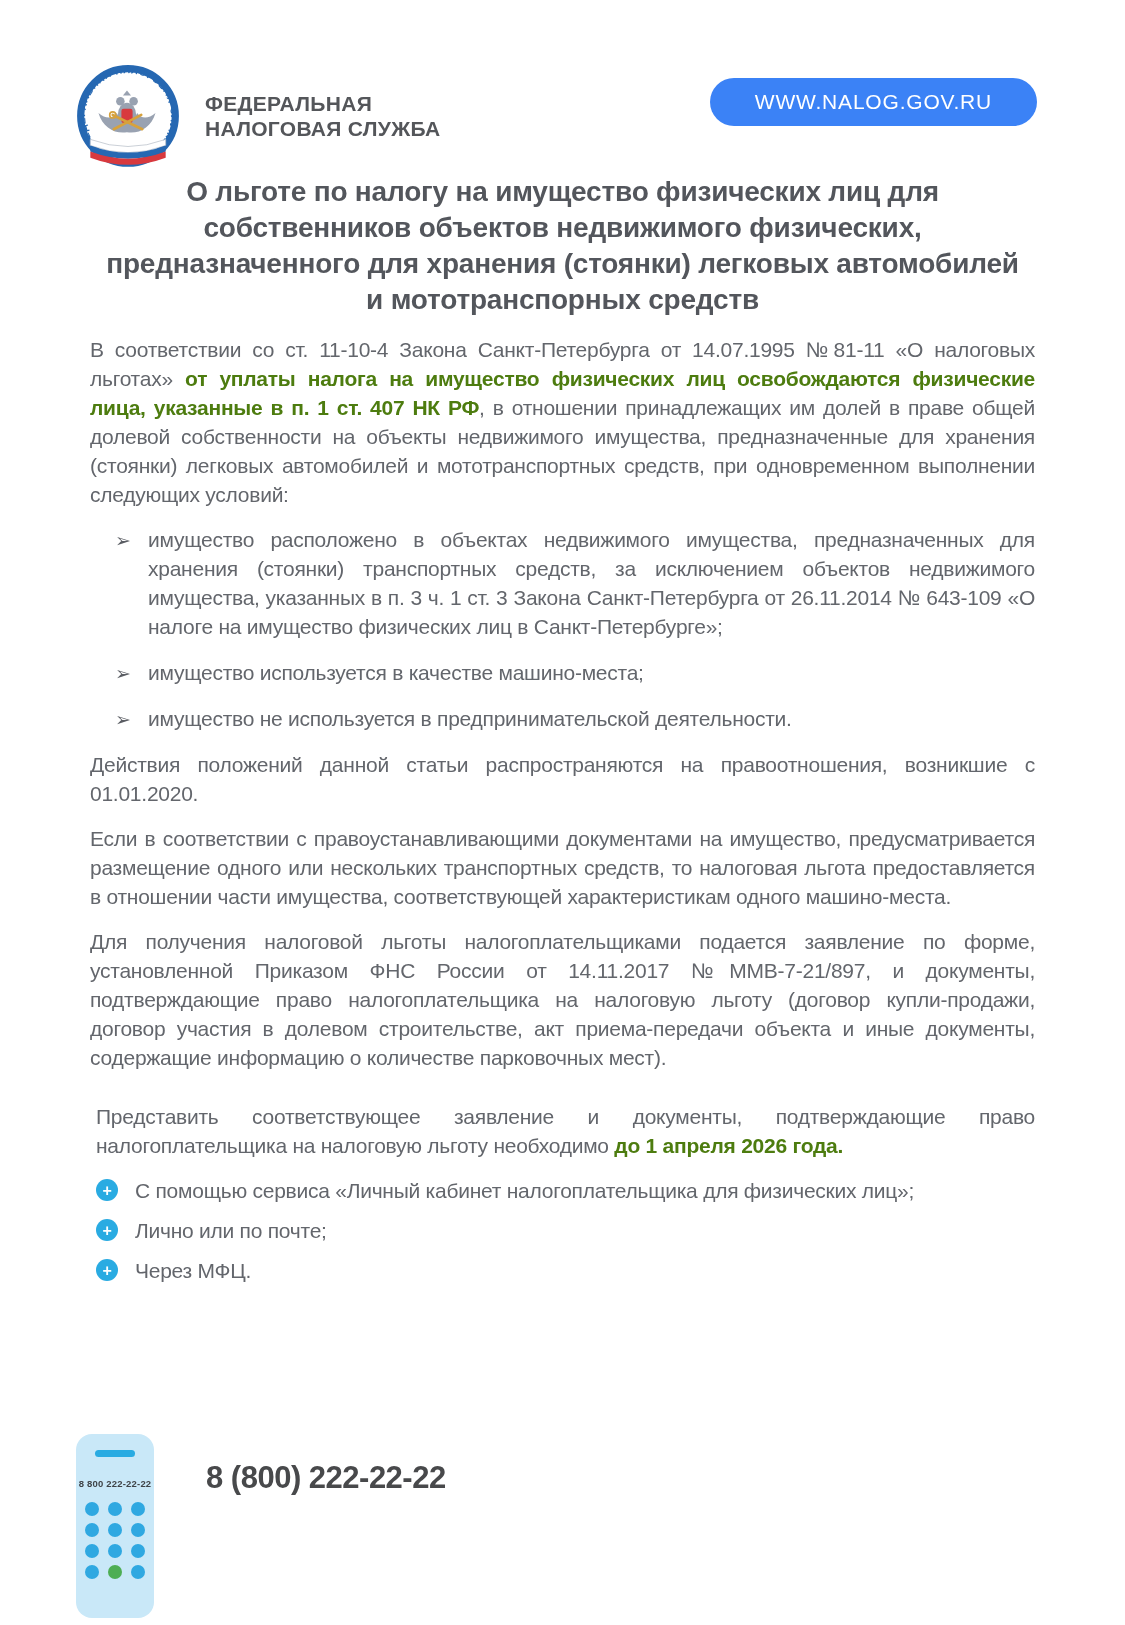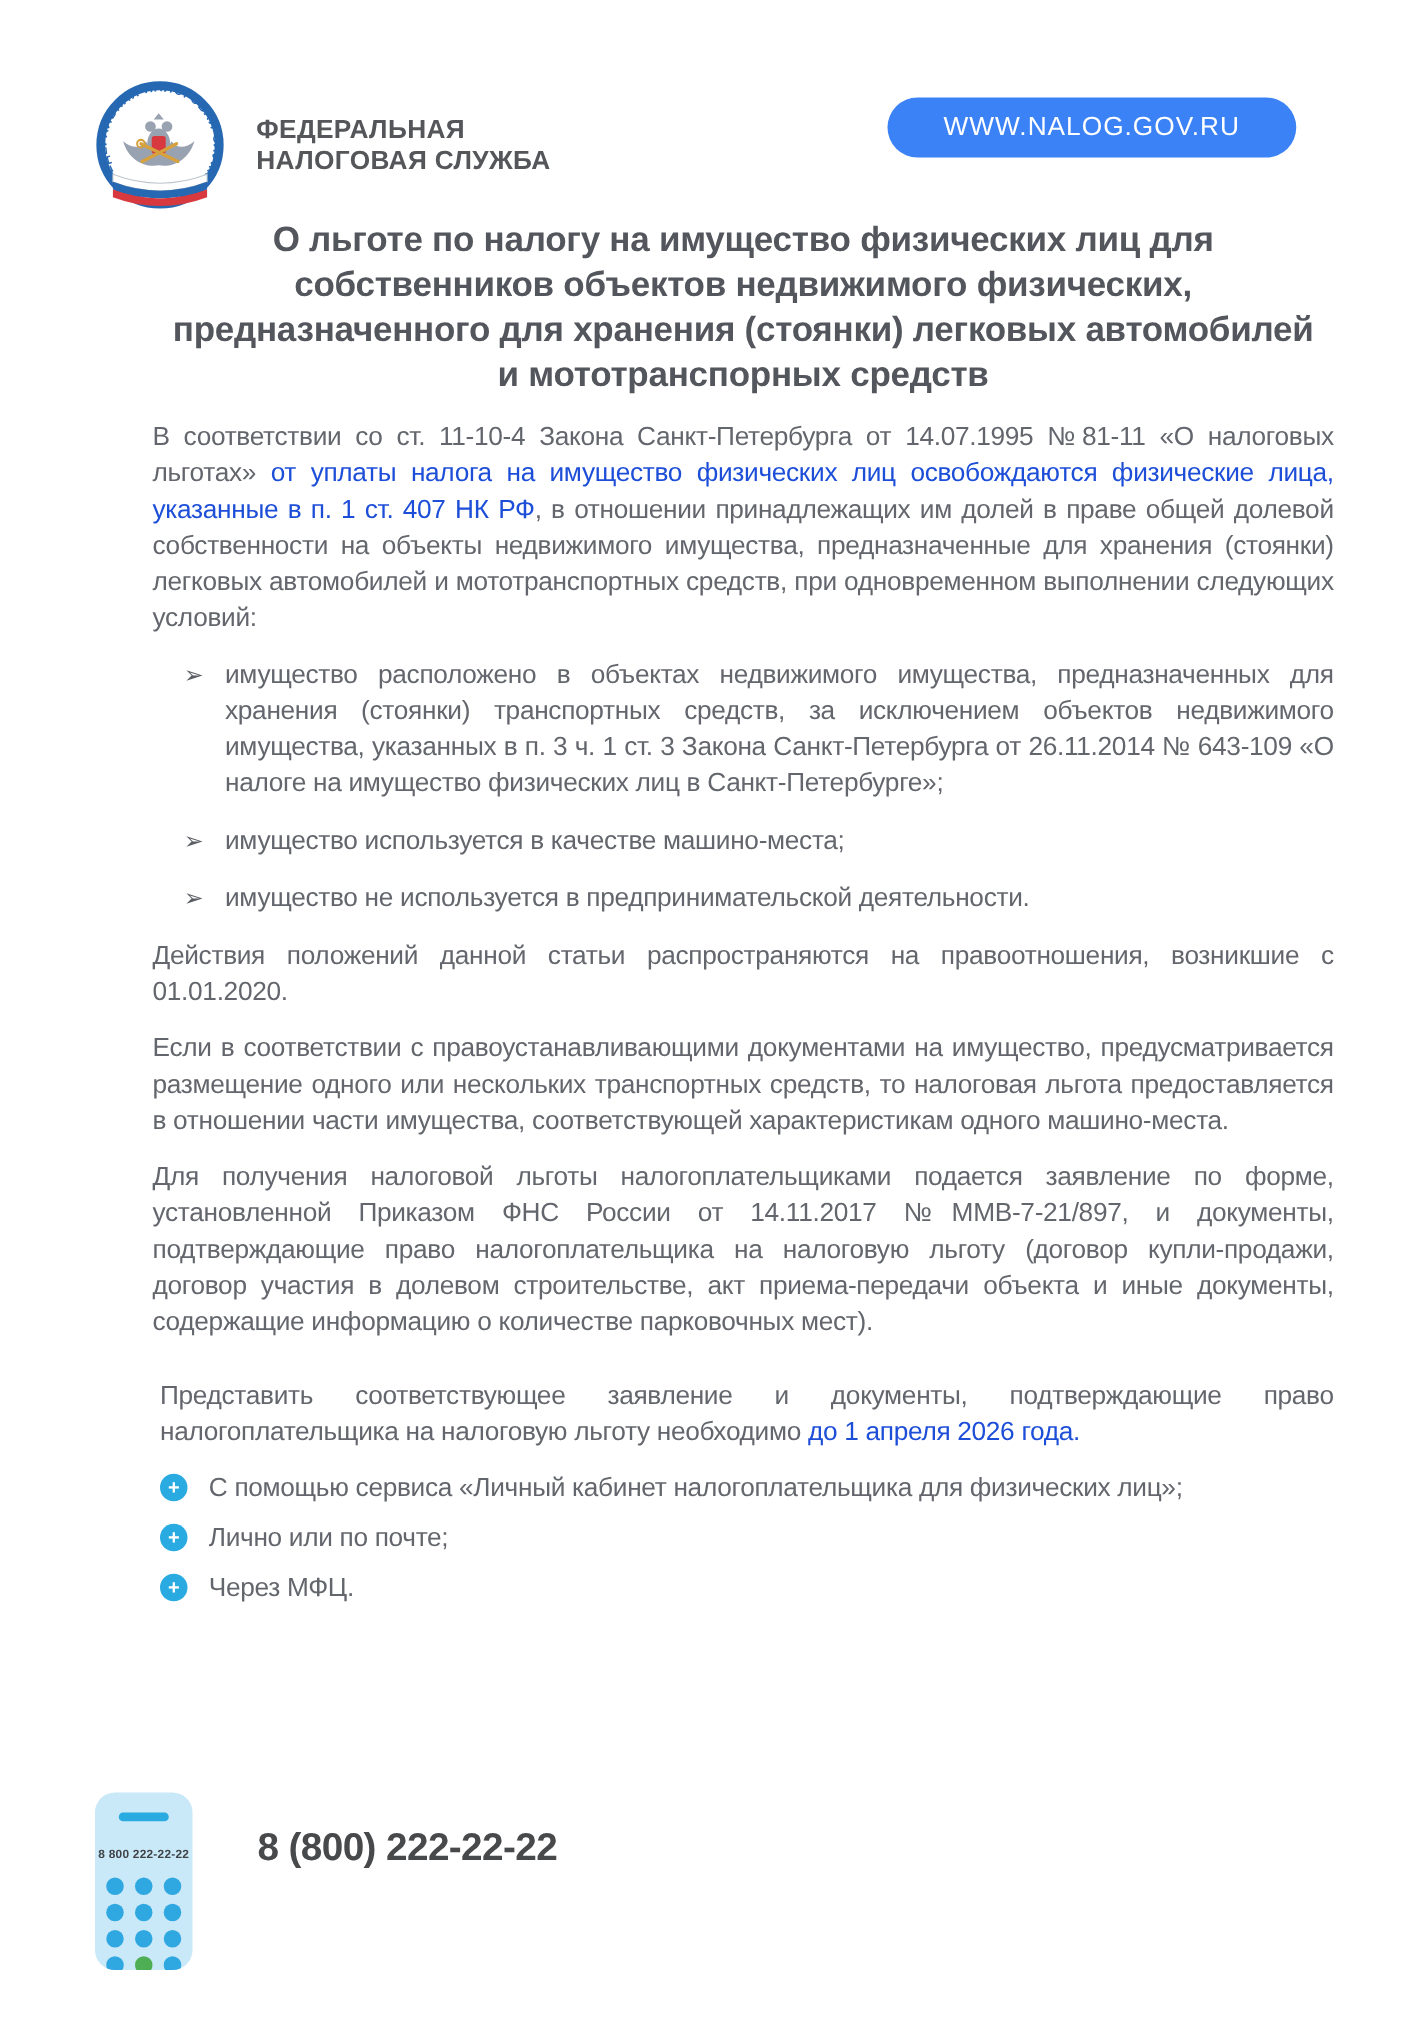--- a/index.html
+++ b/index.html
@@ -16,30 +16,30 @@
     font-size:21px; line-height:25px; font-weight:700;
     color:#54565A; letter-spacing:0.3px;
   }
   .site-btn {
     position:absolute; right:88px; top:78px; height:48px;
     padding:0 45px; border-radius:25px; background:#3b82f6;
     display:flex; align-items:center; justify-content:center;
     color:#ffffff; font-size:21px; letter-spacing:0.8px; cursor:pointer;
   }
   
-  .content { position:absolute; left:90px; top:174px; width:945px;margin-left:32px; }
+  .content { position:absolute; left:90px; top:174px; width:945px; }
   .title {
     text-align:center; font-weight:700; font-size:28px; line-height:36px;
     color:#53565C; letter-spacing:-0.2px; margin-bottom:17px;
   }
   .para {
     font-size:21px; line-height:29px; color:#63666C;
     text-align:justify; letter-spacing:-0.25px; margin-bottom:16px;
   }
-  .para b, .arrow-item b { font-weight:400; color:#1d4ed8; }
+  .para b, .arrow-item b { font-weight:700; color:#4d7c0f; }
   .arrow-list { list-style:none; margin-bottom:6px; }
   .arrow-item {
     position:relative; padding-left:58px; margin-bottom:17px;
     font-size:21px; line-height:29px; color:#63666C;
     text-align:justify; letter-spacing:-0.25px;
   }
   .arrow-marker { position:absolute; left:25px; top:1px; font-size:19px; color:#5A5D63; }
   .deadline { margin-top:30px; padding-left:6px; }
   .submit-intro { margin-top:26px; margin-bottom:14px; text-align:left; }
   .plus-list { padding-left:6px; }
@@ -48,21 +48,21 @@
     font-size:21px; line-height:29px; color:#63666C; letter-spacing:-0.25px;
   }
   .plus-badge {
     flex:none; width:22px; height:22px; margin-top:3px; border-radius:50%;
     background:#29ABE2; color:#ffffff; font-size:16px; font-weight:700;
     display:flex; align-items:center; justify-content:center;
   }
   
   .footer { position:absolute; left:76px; top:1434px; display:flex; gap:52px; }
   .phone-card {
-    width:78px; height:142px; background:#C9E8F8; border-radius:16px;
+    width:78px; height:184px; background:#C9E8F8; border-radius:16px;
     overflow:hidden;
   }
   .speaker { width:40px; height:7px; border-radius:4px; background:#29ABE2; margin:16px auto 0; }
   .mini-number {
     margin-top:21px; text-align:center; font-size:9.5px; font-weight:700;
     color:#3F4347; letter-spacing:0.2px; white-space:nowrap;
   }
   .keypad {
     display:grid; grid-template-columns:repeat(3,14px); gap:7px 9px;
     width:max-content; margin:13px auto 0;

